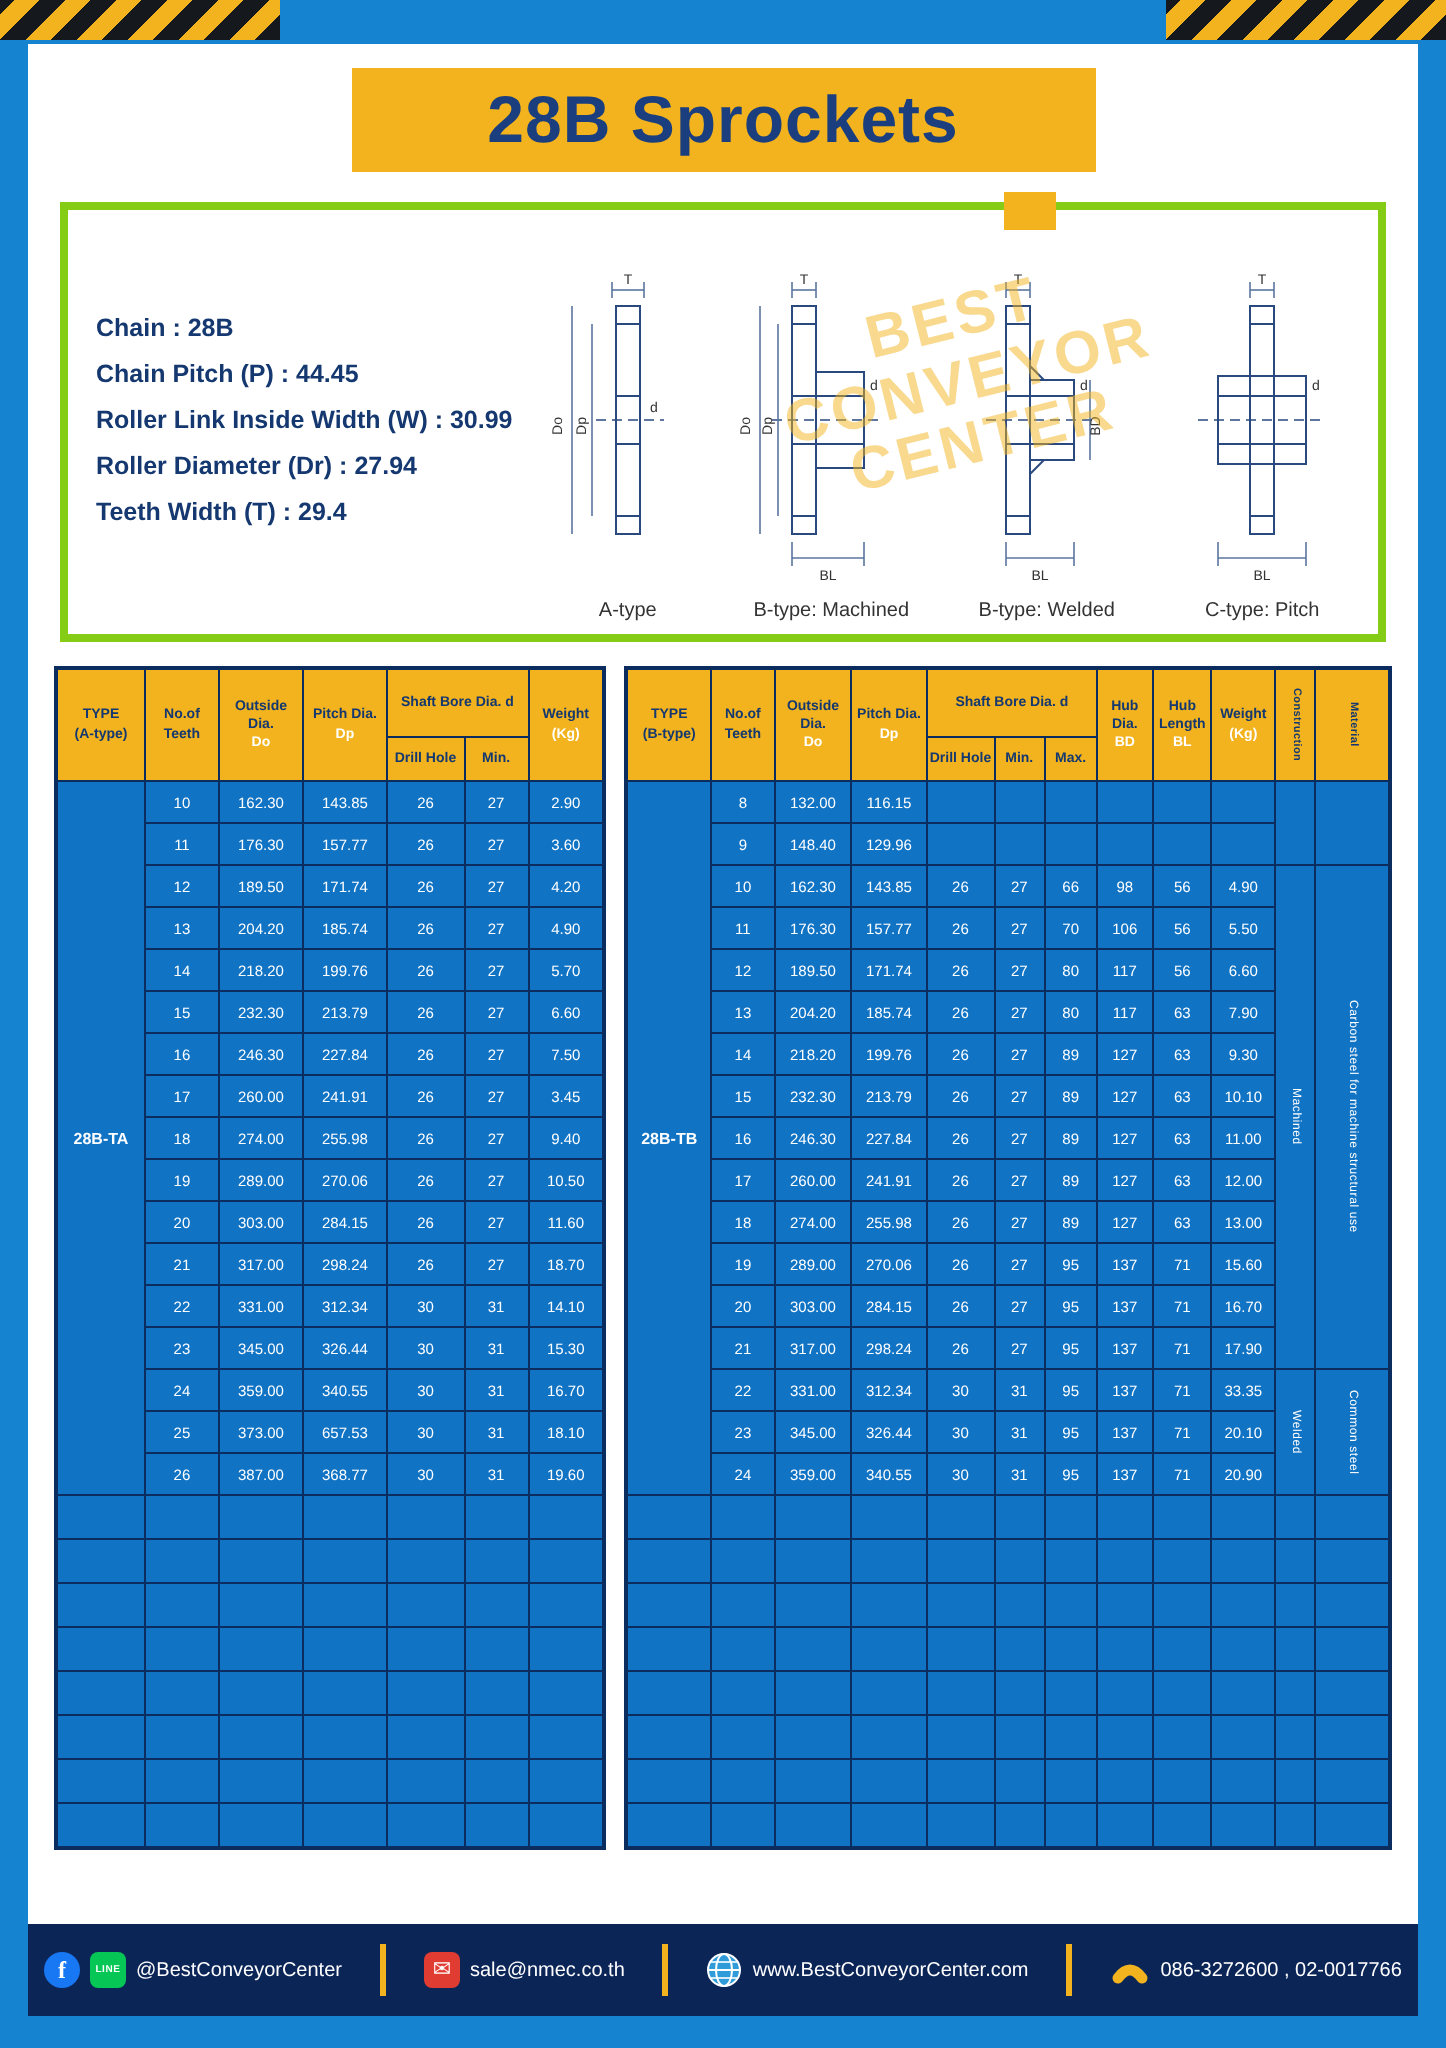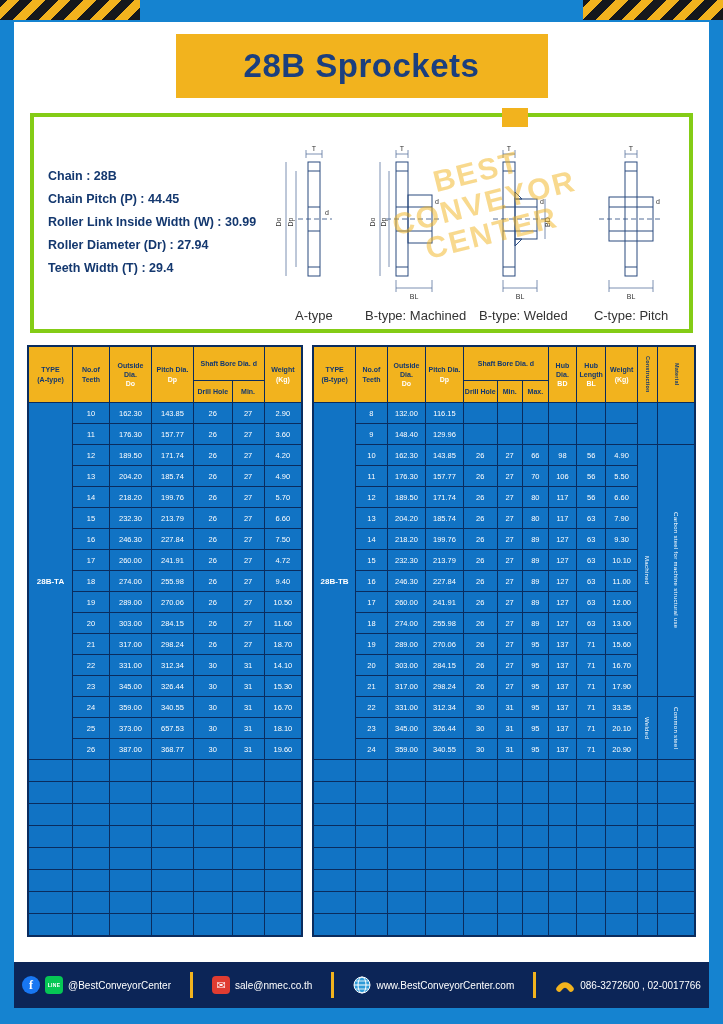--- a/index.html
+++ b/index.html
@@ -2,30 +2,30 @@
 <html style="--accent: #F2B31E; --navy: #14386F; --navy-dark: #0A2C5E; --table-blue: #1173C4; --frame-blue: #1583D0; --footer-navy: #0C2557; --title-text: #1B3F7E;"><head>
 <meta charset="utf-8">
 <style>
   html,body{margin:0;padding:0;background:#777;font-family:"Liberation Sans",sans-serif;}
   .page{position:relative;width:723px;height:1024px;background:var(--frame-blue,#1583D0);margin:0 auto;overflow:hidden;}
   .hazard{position:absolute;top:0;height:20px;width:140px;background:repeating-linear-gradient(-45deg,#15181c 0 9px,var(--accent,#F2B31E) 9px 18px);}
   .hazard.left{left:0;}
   .hazard.right{right:0;}
   .content{position:absolute;left:14px;right:14px;top:22px;bottom:61px;background:#ffffff;overflow:hidden;}
   
-  .title-banner{width:372px;height:64px;margin:12px auto 15px;background:var(--accent,#F2B31E);display:flex;align-items:center;justify-content:center;}
+  .title-banner{width:372px;height:52px;margin:12px auto 15px;background:var(--accent,#F2B31E);display:flex;align-items:center;justify-content:center;}
   .title-banner h1{margin:0;font-size:33px;font-weight:700;color:var(--title-text,#1B3F7E);letter-spacing:.5px;}
   
   .spec-panel{position:relative;margin:12px 16px 0;height:212px;border:4px solid #84cc16;display:flex;}
   .panel-tab{position:absolute;top:-9px;left:468px;width:26px;height:19px;background:var(--accent,#F2B31E);}
   .specs{width:232px;padding:52px 0 0 14px;box-sizing:border-box;}
   .spec-line{color:var(--navy,#14386F);font-weight:700;font-size:12.5px;margin-bottom:9px;white-space:nowrap;}
   .drawings{flex:1;display:flex;justify-content:space-around;align-items:flex-end;padding:4px 4px 6px 0;}
   .drawings figure{margin:0;text-align:center;}
-  .drawings figcaption{font-size:13px;color:#333;margin-top:2px;}
+  .drawings figcaption{font-size:10px;color:#333;margin-top:2px;}
   .ln{stroke:#2a4a7f;fill:none;stroke-width:1;}
   .dim{stroke:#5a759f;fill:none;stroke-width:.8;}
   .cl{stroke:#2a4a7f;stroke-width:.8;stroke-dasharray:5 3;fill:none;}
   .lbl{font-size:7px;fill:#333;font-family:"Liberation Sans",sans-serif;}
   .watermark{position:absolute;left:300px;top:38px;width:300px;transform:rotate(-14deg);color:rgba(242,179,30,.5);font-size:30px;font-weight:700;text-align:center;white-space:pre-line;line-height:1.05;pointer-events:none;letter-spacing:2px;}
   
   .tables{display:flex;gap:9px;margin:12px 13px 0;align-items:flex-start;}
   .tbl{border-collapse:collapse;table-layout:fixed;border:2px solid var(--navy-dark,#0A2C5E);}
   .tbl th,.tbl td{border:1px solid var(--navy-dark,#0A2C5E);text-align:center;vertical-align:middle;overflow:hidden;padding:0;}
   .tbl th{background:var(--accent,#F2B31E);color:var(--navy,#14386F);font-weight:700;font-size:7px;line-height:1.3;}
@@ -270,21 +270,21 @@
               <td>26</td>
               <td>27</td>
               <td>7.50</td>
             </tr>
             <tr>
               <td>17</td>
               <td>260.00</td>
               <td>241.91</td>
               <td>26</td>
               <td>27</td>
-              <td>4.72</td>
+              <td>3.45</td>
             </tr>
             <tr>
               <td>18</td>
               <td>274.00</td>
               <td>255.98</td>
               <td>26</td>
               <td>27</td>
               <td>9.40</td>
             </tr>
             <tr>

